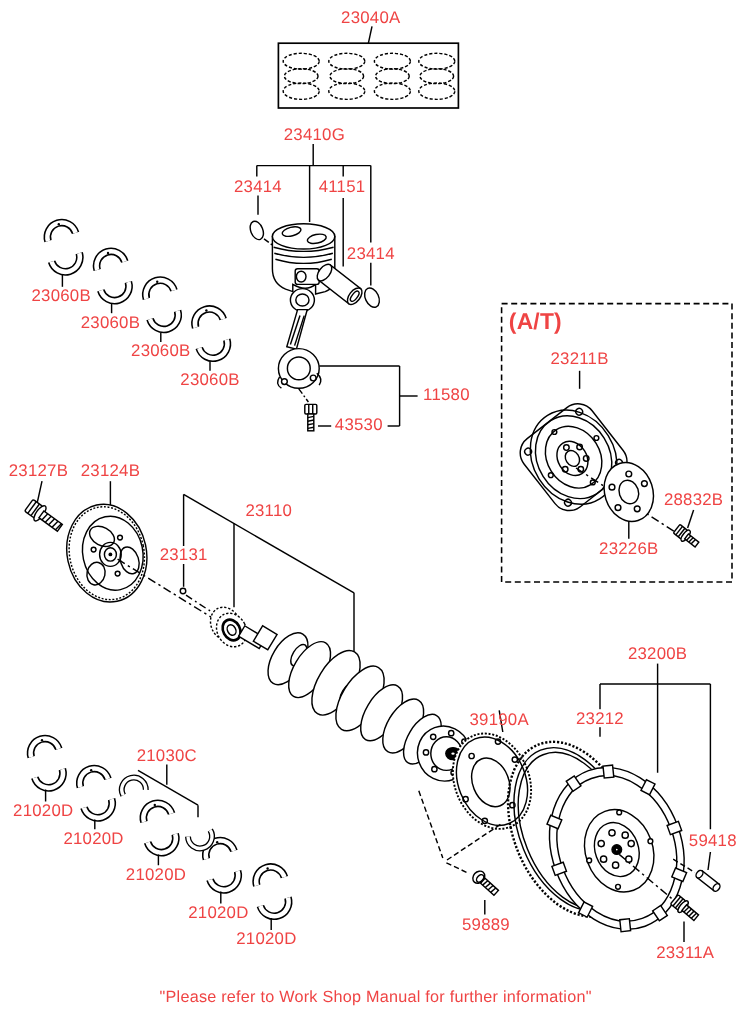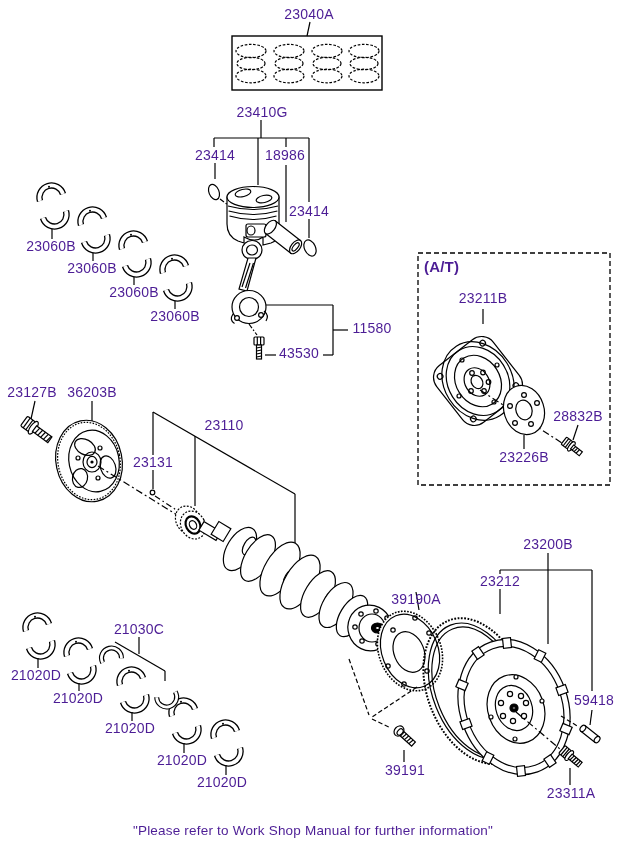--- a/index.html
+++ b/index.html
@@ -1,22 +1,22 @@
 <!DOCTYPE html>
 <html><head>
 <meta charset="utf-8">
 <style>
   html,body{margin:0;padding:0;background:#fff;}
   #stage{position:relative;width:620px;height:848px;background:#fff;overflow:hidden;
          font-family:"Liberation Sans",sans-serif;}
   #art{position:absolute;left:0;top:0;}
-  .lbl{position:absolute;transform:translateX(-50%);font-size:14px;color:#4c1d95;
+  .lbl{position:absolute;transform:translateX(-50%);font-size:14px;color:#ef4444;
        white-space:nowrap;letter-spacing:.2px;line-height:1.05;text-align:center;}
   .bg{background:#fff;padding:0 2px;}
-  .at{transform:none;font-size:15px;font-weight:bold;}
+  .at{transform:none;font-size:19px;font-weight:bold;}
   .footer{font-size:13.5px;}
 </style>
 </head>
 <body>
 
 <div id="stage">
 
 <svg id="art" width="620" height="848" viewBox="0 0 620 848">
 <defs>
   <g id="bearing">
@@ -384,44 +384,44 @@
     <line x1="115" y1="642" x2="165" y2="671"></line>
     <line x1="165" y1="671" x2="165" y2="681"></line>
   </g>
 
 </g>
 </svg>
 
 <div class="lbl" style="left:309px;top:7px">23040A</div>
 <div class="lbl" style="left:262px;top:105px">23410G</div>
 <div class="lbl" style="left:215px;top:148px">23414</div>
-<div class="lbl" style="left:285px;top:148px">18986</div>
+<div class="lbl" style="left:285px;top:148px">41151</div>
 <div class="lbl" style="left:309px;top:204px">23414</div>
 <div class="lbl" style="left:51px;top:239px">23060B</div>
 <div class="lbl" style="left:92px;top:261px">23060B</div>
 <div class="lbl" style="left:134px;top:285px">23060B</div>
 <div class="lbl" style="left:175px;top:309px">23060B</div>
 <div class="lbl" style="left:372px;top:321px">11580</div>
 <div class="lbl" style="left:299px;top:346px">43530</div>
 <div class="lbl" style="left:32px;top:385px">23127B</div>
-<div class="lbl" style="left:92px;top:385px">36203B</div>
+<div class="lbl" style="left:92px;top:385px">23124B</div>
 <div class="lbl" style="left:224px;top:418px">23110</div>
 <div class="lbl bg" style="left:153px;top:455px">23131</div>
 <div class="lbl" style="left:483px;top:291px">23211B</div>
 <div class="lbl" style="left:578px;top:409px">28832B</div>
 <div class="lbl" style="left:524px;top:450px">23226B</div>
 <div class="lbl" style="left:548px;top:537px">23200B</div>
 <div class="lbl" style="left:416px;top:592px">39190A</div>
-<div class="lbl bg" style="left:500px;top:574px">23212</div>
+<div class="lbl bg" style="left:500px;top:591px">23212</div>
 <div class="lbl bg" style="left:594px;top:693px">59418</div>
 <div class="lbl" style="left:139px;top:622px">21030C</div>
 <div class="lbl" style="left:36px;top:668px">21020D</div>
 <div class="lbl" style="left:78px;top:691px">21020D</div>
 <div class="lbl" style="left:130px;top:721px">21020D</div>
 <div class="lbl" style="left:182px;top:753px">21020D</div>
 <div class="lbl" style="left:222px;top:775px">21020D</div>
-<div class="lbl" style="left:405px;top:763px">39191</div>
+<div class="lbl" style="left:405px;top:763px">59889</div>
 <div class="lbl" style="left:571px;top:786px">23311A</div>
 
 <div class="lbl at" style="left:424px;top:259px">(A/T)</div>
 <div class="lbl footer" style="left:313px;top:824px">"Please refer to Work Shop Manual for further information"</div>
 
 </div>
 
 </body></html>

